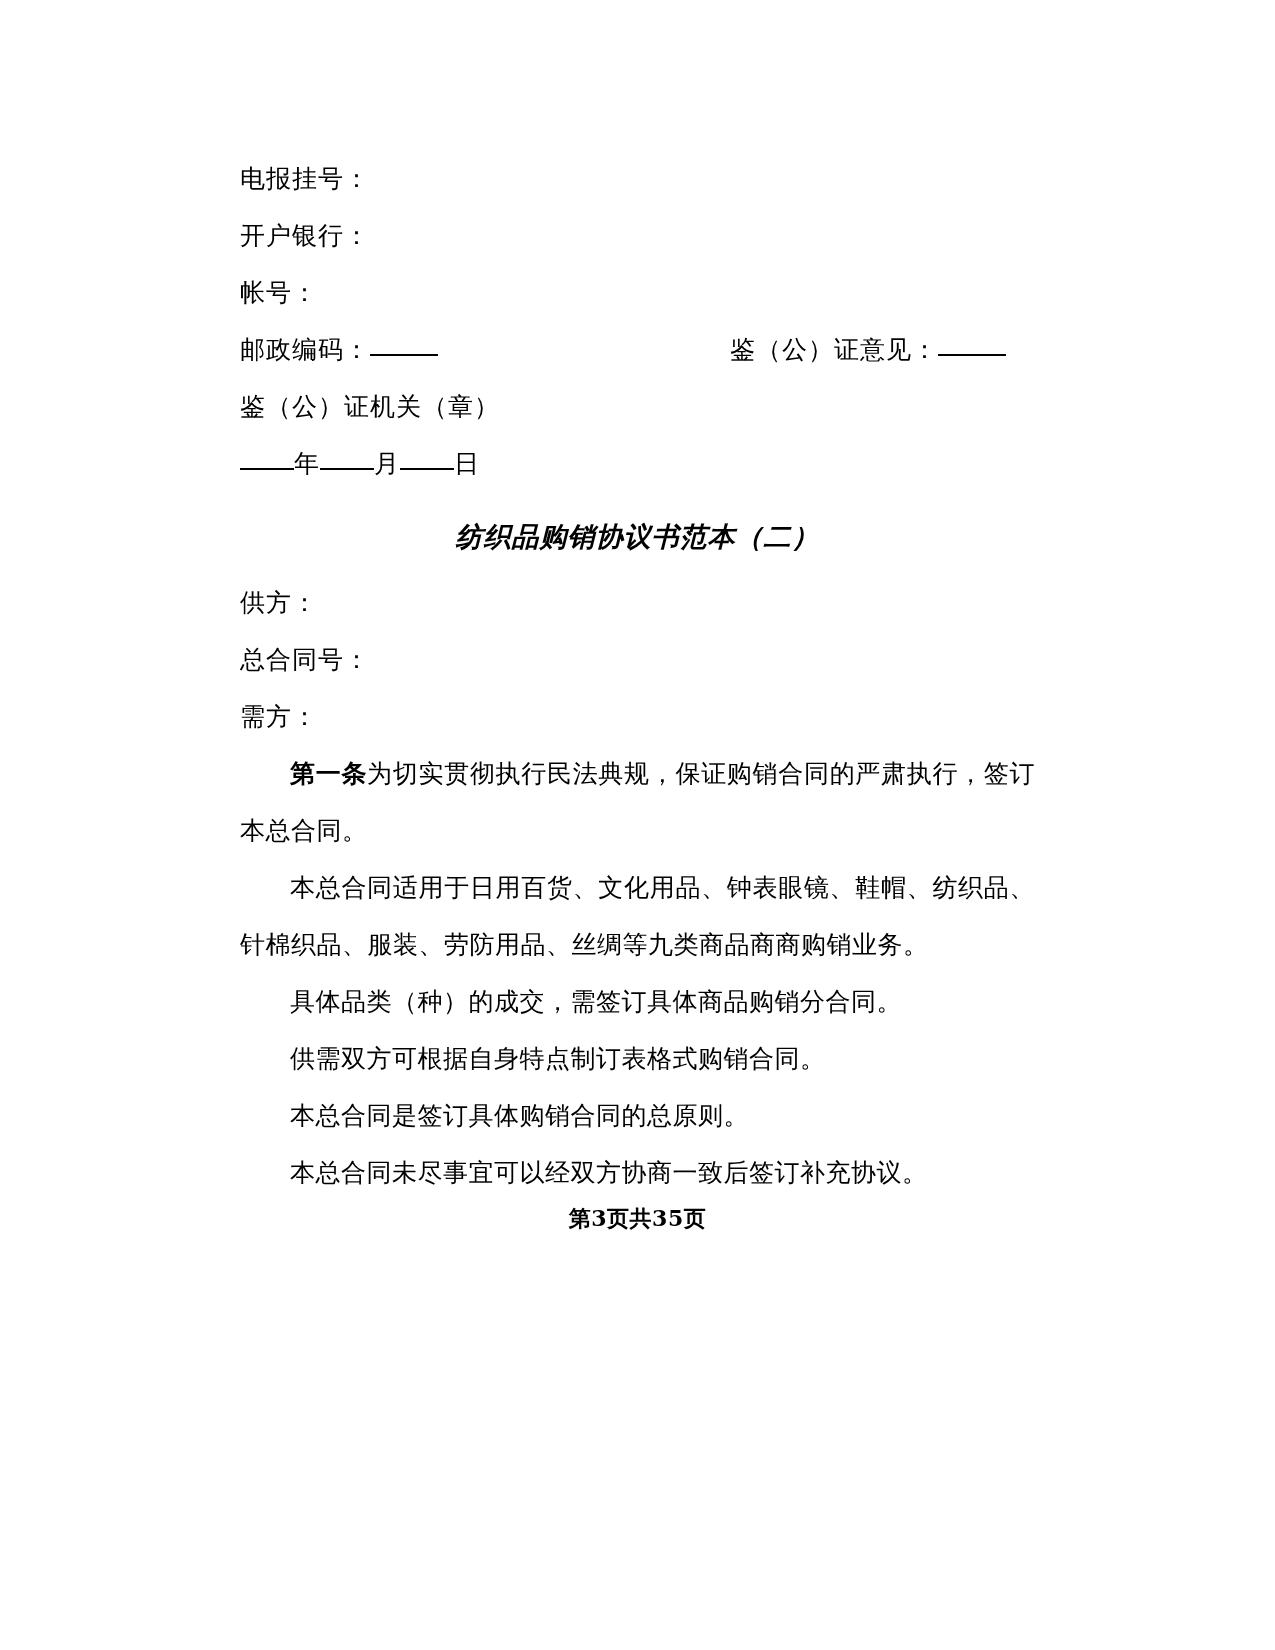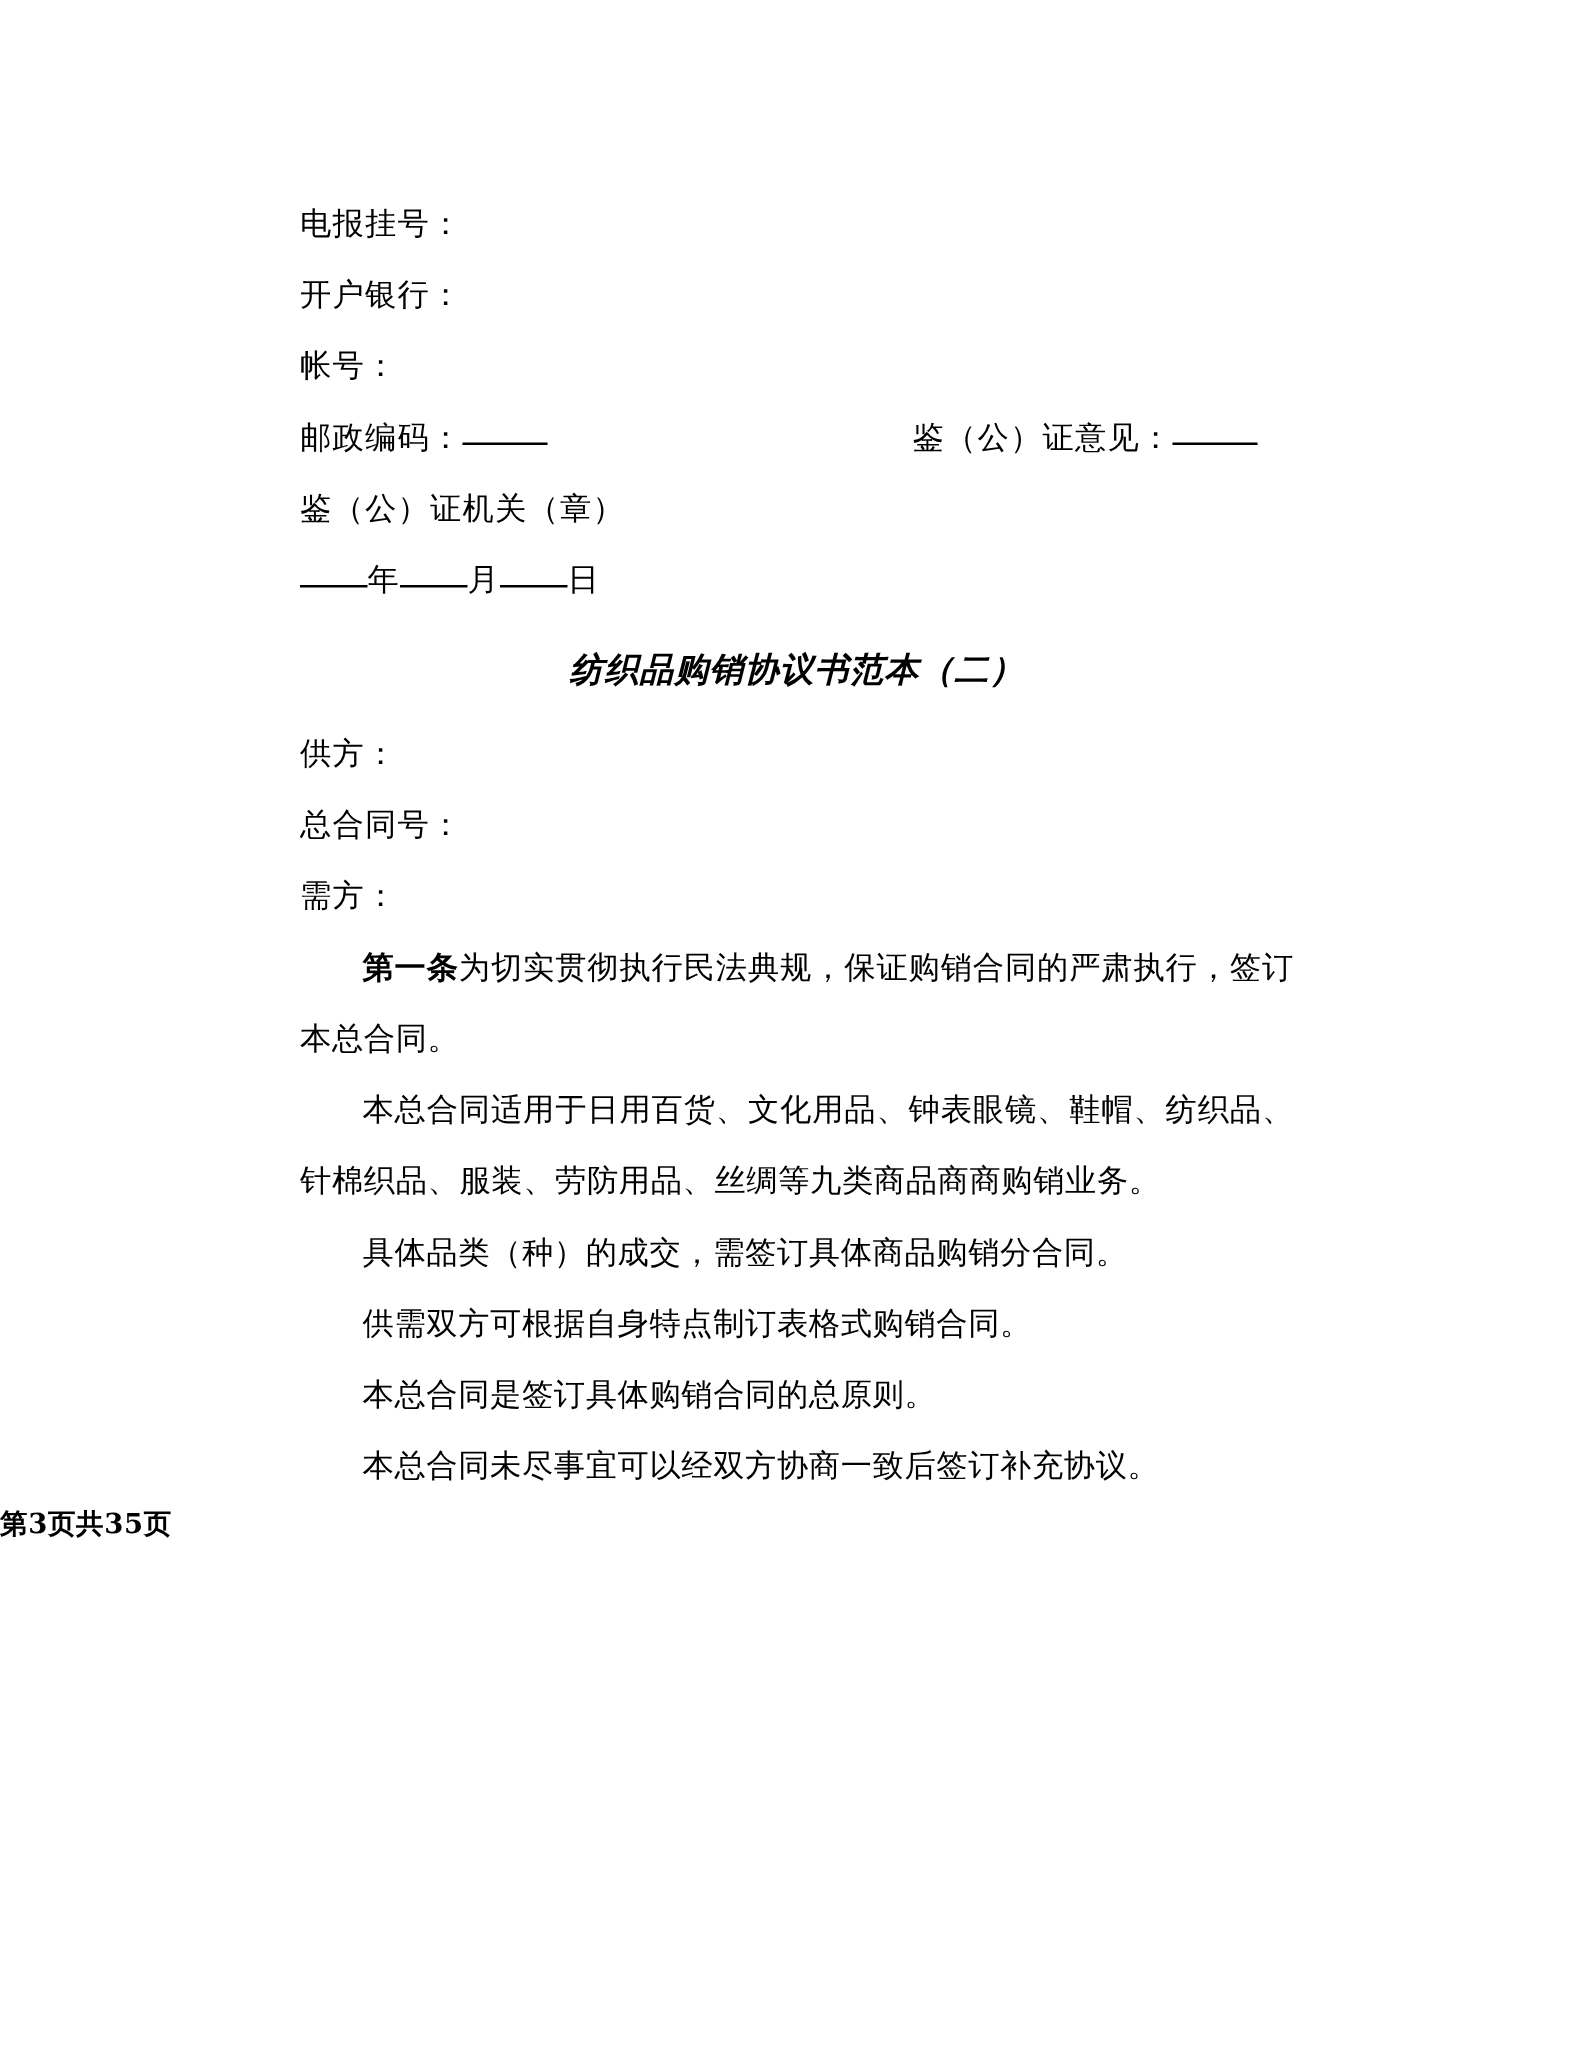--- a/index.html
+++ b/index.html
@@ -67,21 +67,21 @@
     vertical-align: 2px;
   }
   .blank.sm {
     width: 54px;
   }
   .footer {
     position: absolute;
     left: 0;
     right: 0;
     bottom: 92px;
-    text-align: left;
+    text-align: center;
     font-size: 22px;
     font-weight: bold;
     letter-spacing: 0.5px;
   }
 </style>
 </head>
 <body>
 
 <div class="page">
 

